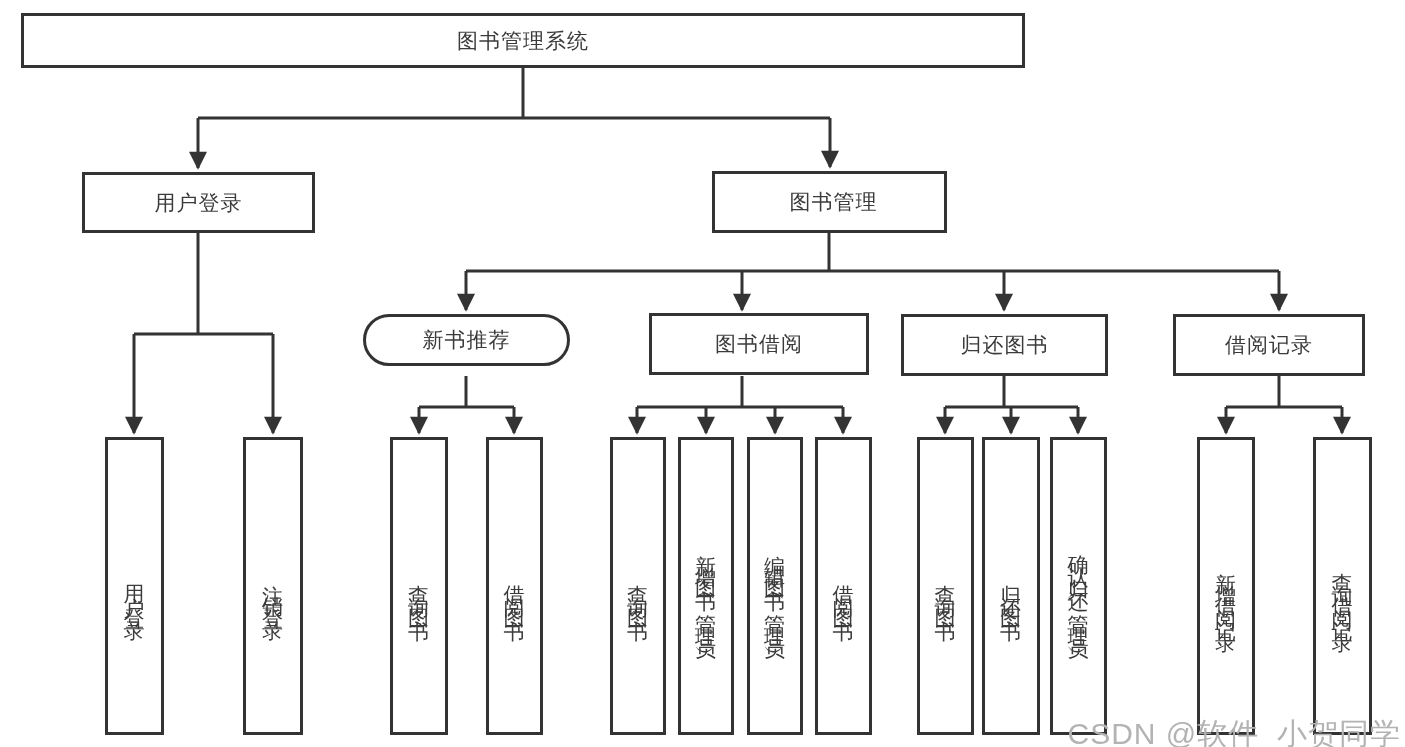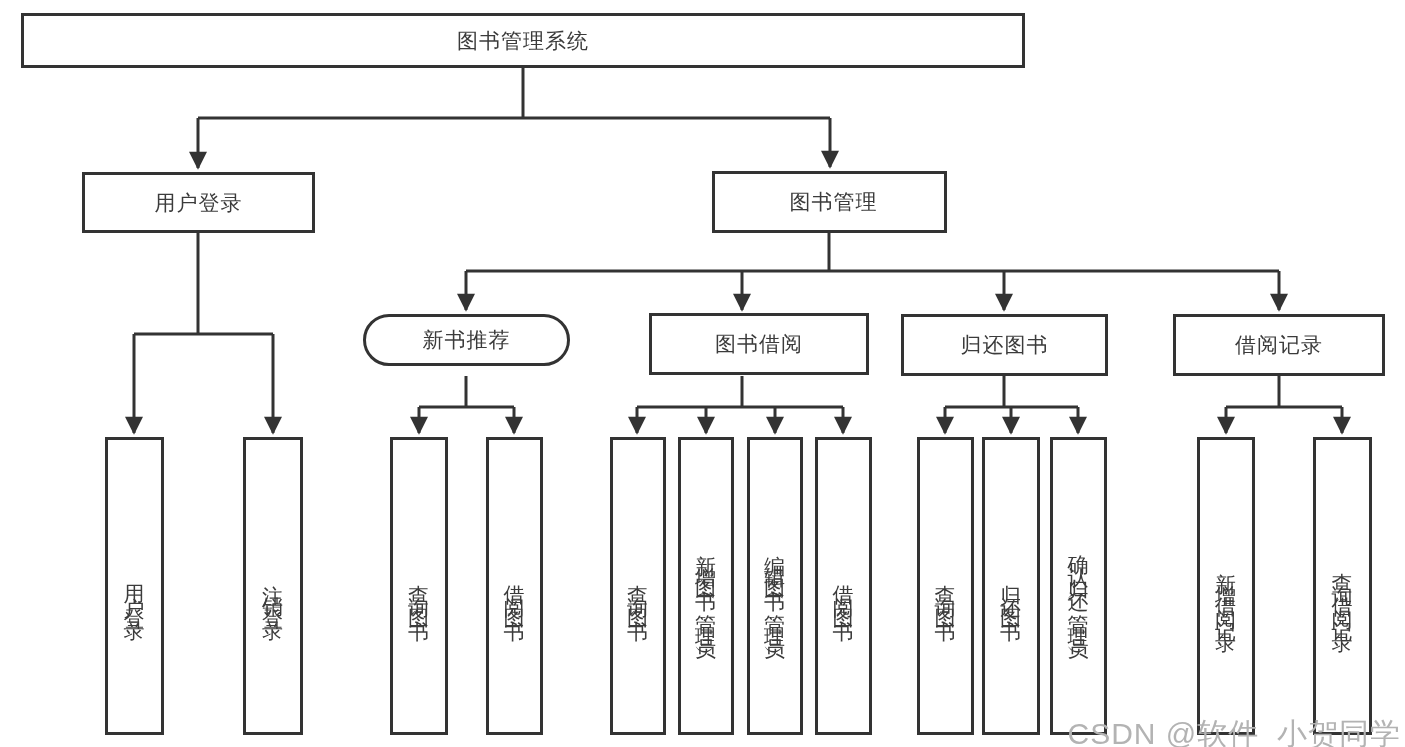--- a/index.html
+++ b/index.html
@@ -125,21 +125,21 @@
 
   <div class="node h" style="left:363px; top:314px; width:207px; height:52px;border-radius:29px;">
     <span class="label">新书推荐</span>
   </div>
   <div class="node h" style="left:632px; top:313px; width:220px; height:62px;margin-left:17px;">
     <span class="label">图书借阅</span>
   </div>
   <div class="node h" style="left:901px; top:314px; width:207px; height:62px;">
     <span class="label">归还图书</span>
   </div>
-  <div class="node h" style="left:1173px; top:314px; width:212px; height:62px;">
+  <div class="node h" style="left:1173px; top:314px; width:192px; height:62px;">
     <span class="label">借阅记录</span>
   </div>
 
   <div class="node v" style="left:105px; top:437px; width:59px; height:298px;">
     <span class="label">用户登录</span>
   </div>
   <div class="node v" style="left:243px; top:437px; width:60px; height:298px;">
     <span class="label">注销登录</span>
   </div>
 

